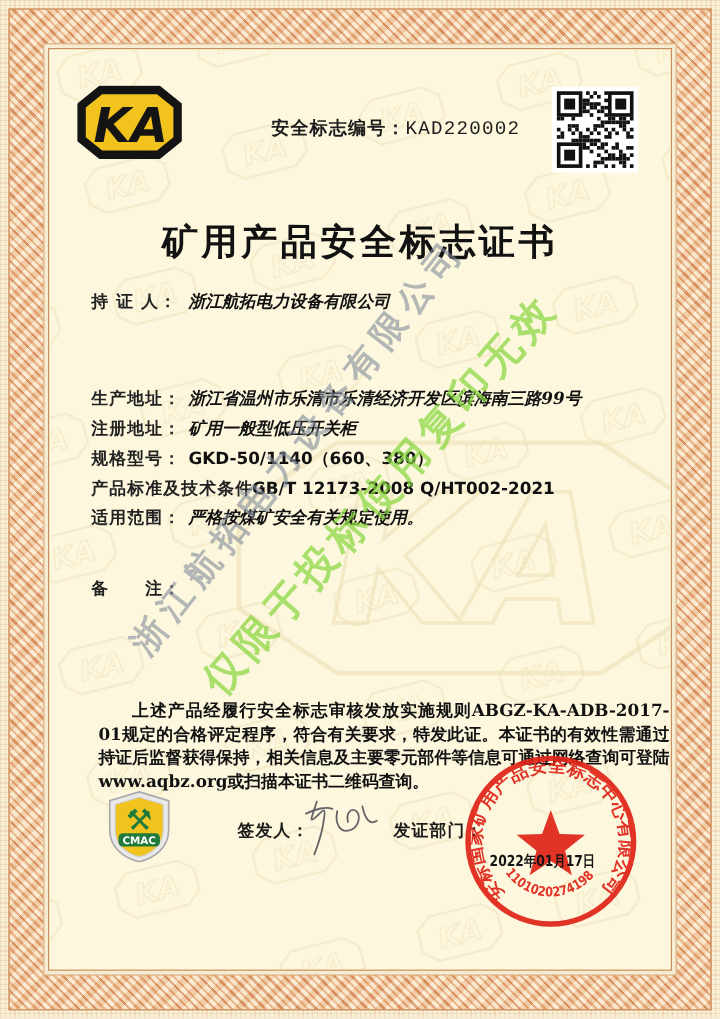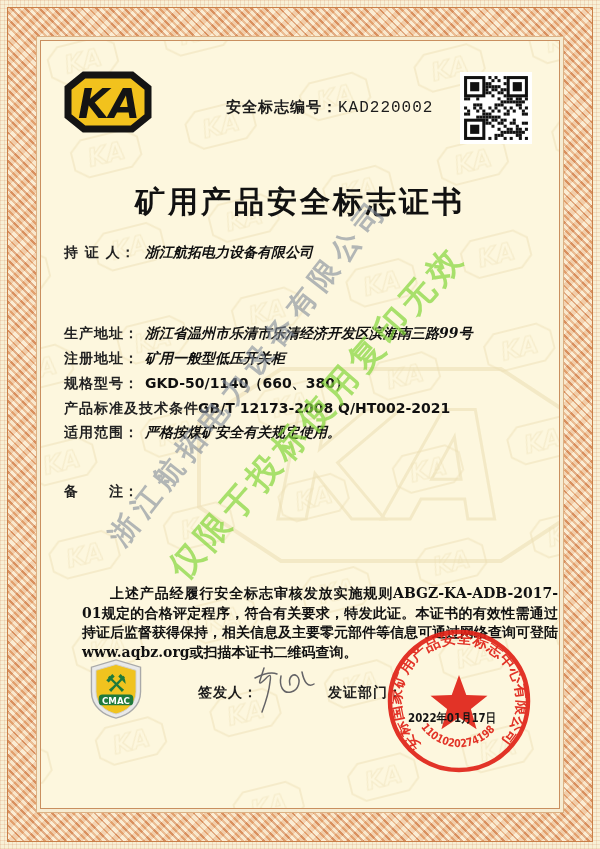--- a/index.html
+++ b/index.html
@@ -19,21 +19,21 @@
   .bgpat{position:absolute;left:41px;top:41px;z-index:0;}
   
   .ka-logo{position:absolute;left:64px;top:71px;z-index:1;}
   .serial{position:absolute;left:226px;top:98px;z-index:1;font-size:15px;font-weight:bold;letter-spacing:1px;}
   .serial .num{font-family:Liberation Mono, monospace;font-weight:normal;font-size:16px;letter-spacing:1px;}
   .qr{position:absolute;left:460px;top:72px;z-index:1;}
   .title{position:absolute;left:0;right:0;top:166px;z-index:1;margin:16px;text-align:center;
          font-size:30px;font-weight:bold;letter-spacing:3px;color:#111;}
   
   .row{position:absolute;left:64px;right:58px;z-index:1;font-size:14px;line-height:17px;white-space:nowrap;}
-  .lbl{display:inline-block;width:81px;font-weight:bold;color:#222;letter-spacing:1px;}
+  .lbl{display:inline-block;width:81px;font-weight:bold;color:#222;letter-spacing:1px;margin-left:12px;}
   .lbl.wide{width:134px;}
   .val{font-weight:bold;color:#101010;}
   .kai{font-family:"DejaVu Serif",serif;font-style:italic;}
   .dates span{display:inline-block;}
   .statement{position:absolute;left:64px;width:476px;top:566px;z-index:1;margin:18px;
      font-family:"DejaVu Serif",serif;font-weight:bold;font-size:14px;line-height:19.5px;
      text-align:justify;text-indent:2em;color:#111;}
   
   .shield{position:absolute;left:88px;top:659px;z-index:2;}
   .signer-lbl{position:absolute;left:198px;top:684px;z-index:2;font-size:14px;font-weight:bold;letter-spacing:1px;}

